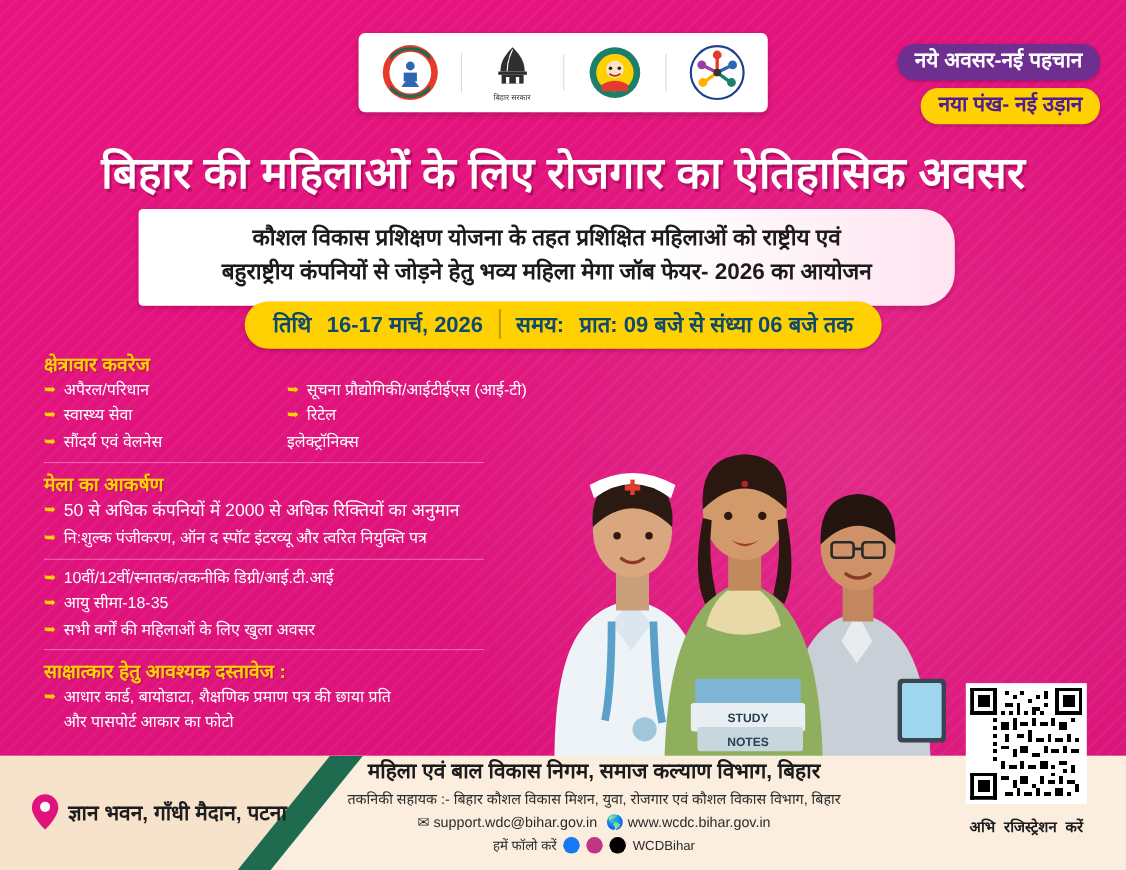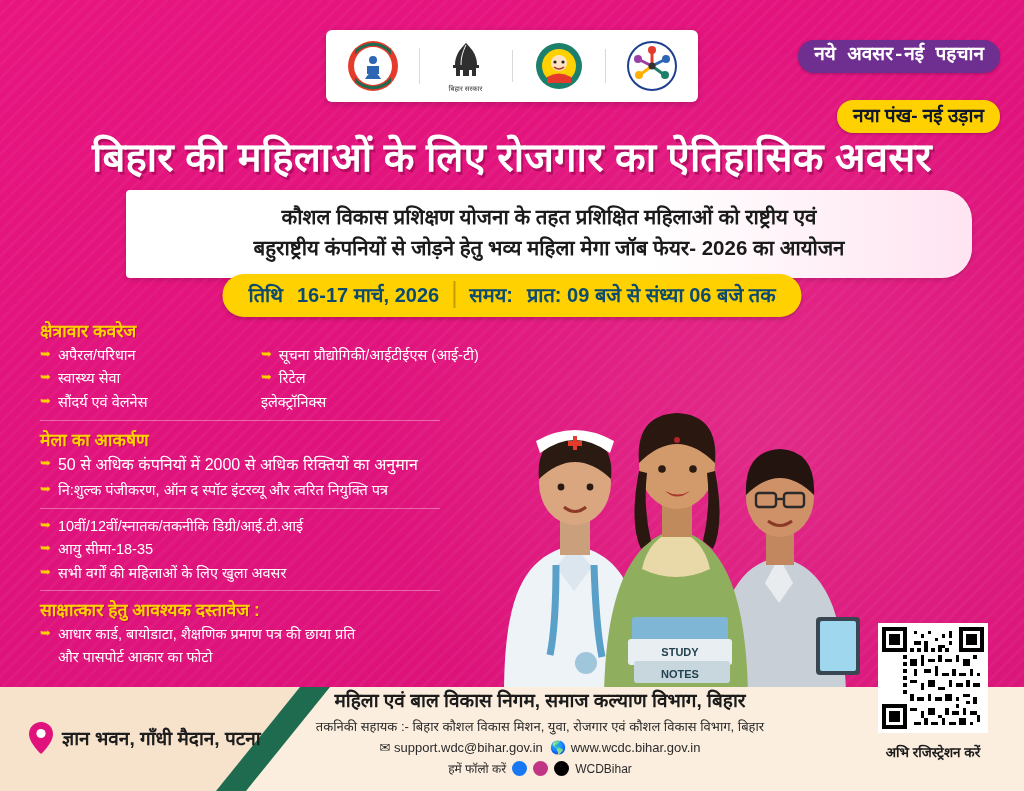--- a/index.html
+++ b/index.html
@@ -49,39 +49,39 @@
   }
   .ribbon {
     padding:5px 16px 6px 16px;
     border-radius:16px;
     font-weight:bold;
     font-size:19px;
     white-space:nowrap;
     line-height:1.15;
     box-shadow:0 1px 3px rgba(0,0,0,0.25);
   }
-  .ribbon-purple { background:#6f2f91; color:#fff;font-family:Liberation Mono, monospace; }
-  .ribbon-yellow { background:#ffd100; color:#0f172a;margin-top:20px; }
+  .ribbon-purple { background:#6f2f91; color:#fff; }
+  .ribbon-yellow { background:#ffd100; color:#4c1d95; }
 
   
   .headline {
     position:absolute; top:128px; left:0; right:0;
     text-align:center;
     font-size:40px;
     font-weight:bold;
     color:#ffffff;
     letter-spacing:0.2px;
     text-shadow: 2px 3px 0 rgba(120,0,60,0.45);
     z-index:5;
   }
 
   
   .sub-panel {
     position:absolute; top:190px; left:126px;
-    width:846px; padding:12px 20px 14px 20px;
+    width:742px; padding:12px 20px 14px 20px;
     background: linear-gradient(90deg, #ffffff 0%, #ffffff 62%, #ffe4f1 100%);
     border-radius:4px 30px 30px 4px;
     text-align:center;
     z-index:5;
     box-shadow:0 2px 5px rgba(0,0,0,0.15);
   }
   .sub-panel div {
     font-size:20.5px; font-weight:bold; color:#1b1b1b; line-height:1.5;
   }
 
@@ -146,21 +146,21 @@
   }
   .bc-1 { font-size:19px; font-weight:bold; color:#1b1b1b; margin-bottom:4px;text-align:center; }
   .bc-2 { font-size:13px; color:#2b2b2b; margin-bottom:5px; }
   .bc-3 { font-size:13px; color:#2b2b2b; display:flex; align-items:center; justify-content:center; gap:8px; flex-wrap:wrap; }
   .bc-4 { font-size:12px; color:#2b2b2b; display:flex; align-items:center; justify-content:center; gap:6px; margin-top:5px; }
   .soc { width:15px; height:15px; border-radius:50%; display:inline-block; }
 
   
   .qr-wrap { position:absolute; right:36px; bottom:30px; z-index:8; text-align:center; }
   .qr { width:110px; height:110px; background:#fff; padding:4px; }
-  .qr-cap { margin-top:6px; font-size:13.5px; font-weight:bold; color:#1b1b1b; }
+  .qr-cap { margin-top:6px; font-size:13.5px; font-weight:bold; color:#1b1b1b;font-family:Liberation Mono, monospace; }
 
   
   .illus { position:absolute; right:140px; bottom:96px; width:420px; height:430px; z-index:3; }
 
   .small { font-size:16px; }
 </style>
 </head>
 <body>
 
 <div class="poster">

